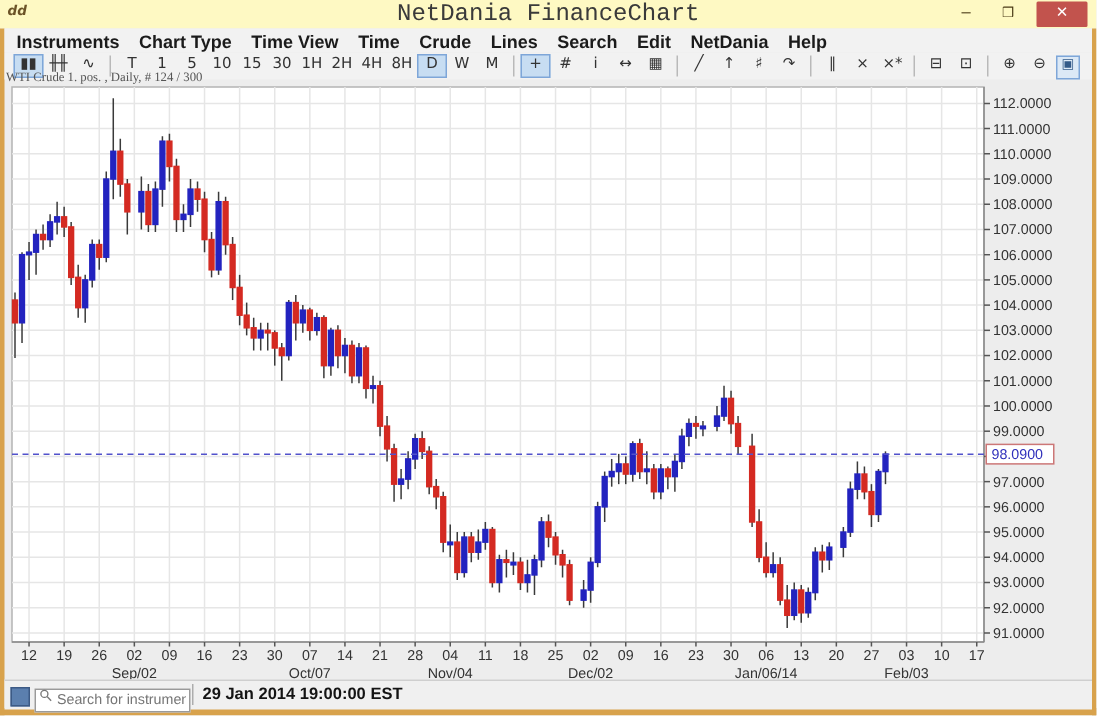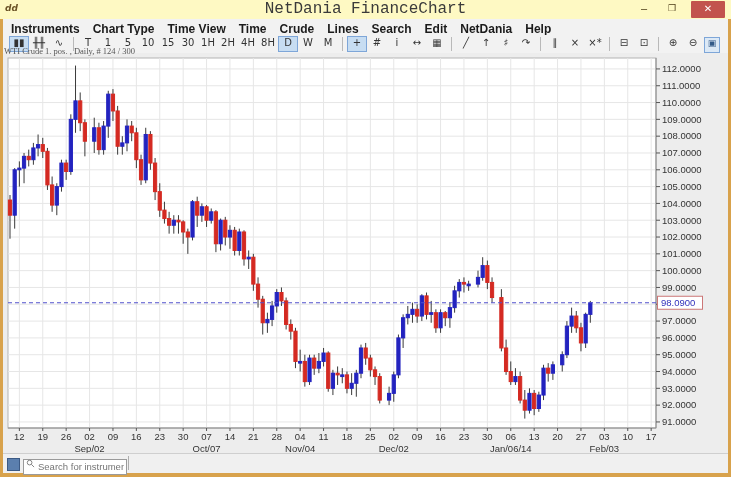--- a/index.html
+++ b/index.html
@@ -481,13 +481,14 @@
 <div class="statusbar">
   <span class="status-sq"></span>
   <span class="searchwrap">
     <svg class="search-glass" viewBox="0 0 10 10">
       <circle cx="4" cy="4" r="2.6" fill="none" stroke="#777" stroke-width="1"></circle>
       <line x1="6" y1="6" x2="9" y2="9" stroke="#777" stroke-width="1"></line>
     </svg>
     <input type="text" placeholder="Search for instrument" style="">
   </span>
   <span class="status-div"></span>
+  <span class="status-dt">29 Jan 2014 19:00:00 EST</span>
 </div>
 
 </body></html>

